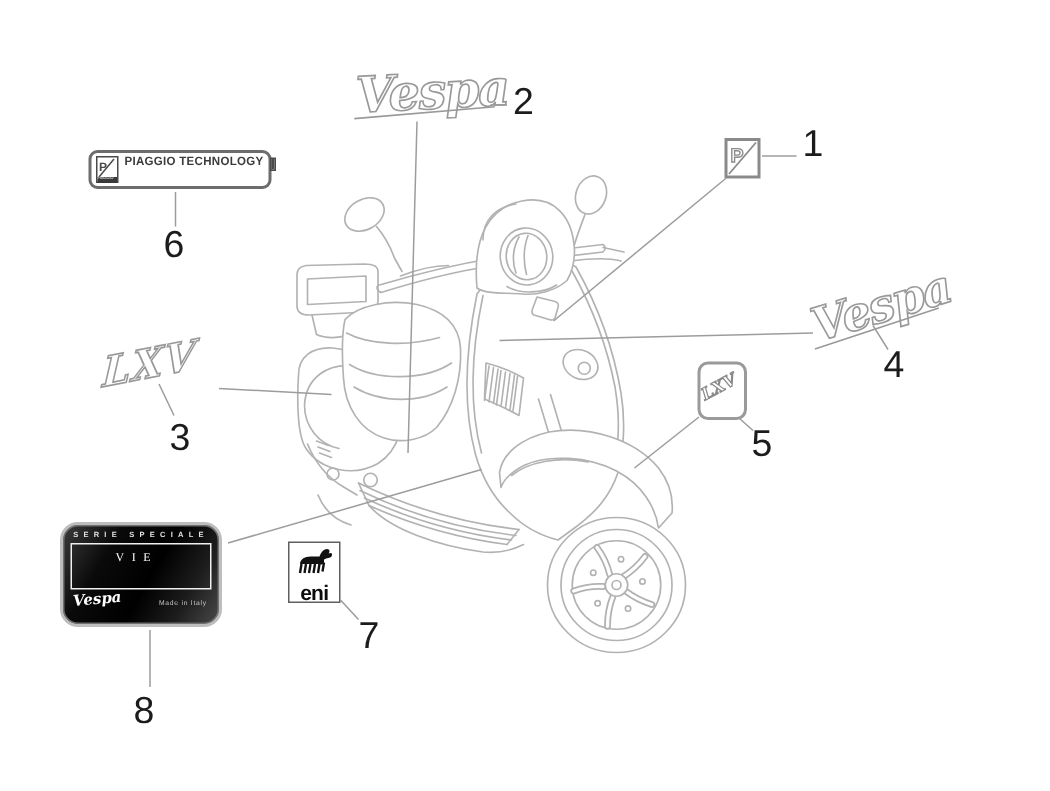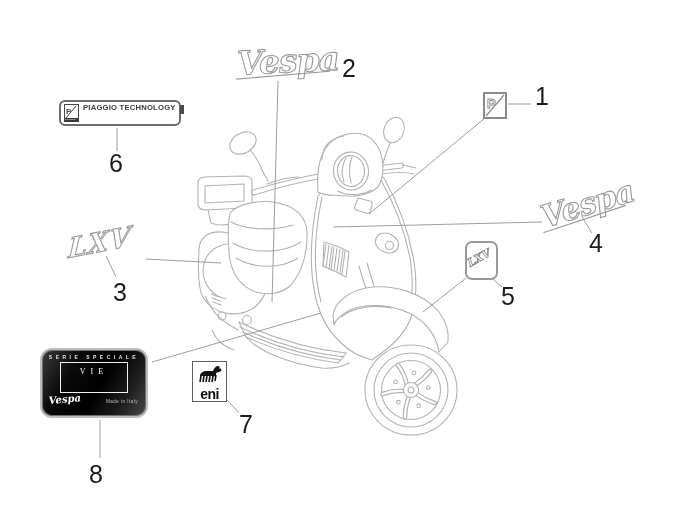--- a/index.html
+++ b/index.html
@@ -33,22 +33,22 @@
       border-radius:0;box-sizing:border-box;background:#fff;text-align:center;}
   .b7-label{font-size:14px;font-weight:bold;color:#0d0d0d;line-height:12px;letter-spacing:-0.5px;
             font-family:"Liberation Sans",sans-serif;}
   
   .b8{position:absolute;left:40px;top:348px;width:108px;height:70px;border-radius:12px;
       border:2.5px solid #bdbdbd;box-sizing:border-box;box-shadow:inset 0 0 0 1px #6f6f6f;
       background:linear-gradient(120deg,#3c3c3c 0%,#0a0a0a 28%,#000 55%,#1d1d1d 78%,#4a4a4a 100%);
       color:#fff;overflow:hidden;}
   .b8-header{margin-top:4px;text-align:center;font-size:5px;letter-spacing:3.5px;color:#e3e3e3;
              font-weight:bold;line-height:6px;white-space:nowrap;}
-  .b8-box{width:68px;height:31px;margin:2px auto 0 auto;border:1.5px solid #f0f0f0;box-sizing:border-box;
-          text-align:center;font-family:"Liberation Serif",serif;}
+  .b8-box{width:94px;height:31px;margin:2px auto 0 auto;border:1.5px solid #f0f0f0;box-sizing:border-box;
+          font-family:"Liberation Serif",serif;padding-left:29px;}
   .b8-line1{margin-top:4px;font-size:8px;letter-spacing:5px;line-height:9px;color:#fff;}
   .b8-line2{font-size:9.5px;letter-spacing:1.5px;line-height:11px;color:#fff;}
   .b8-footer{display:flex;justify-content:space-between;align-items:flex-end;padding:0 8px 0 6px;margin-top:1px;}
   .b8-made{font-size:4.5px;color:#c4c4c4;letter-spacing:0.5px;padding-bottom:4px;}
 </style>
 </head>
 <body>
 
 <div class="stage">
 

